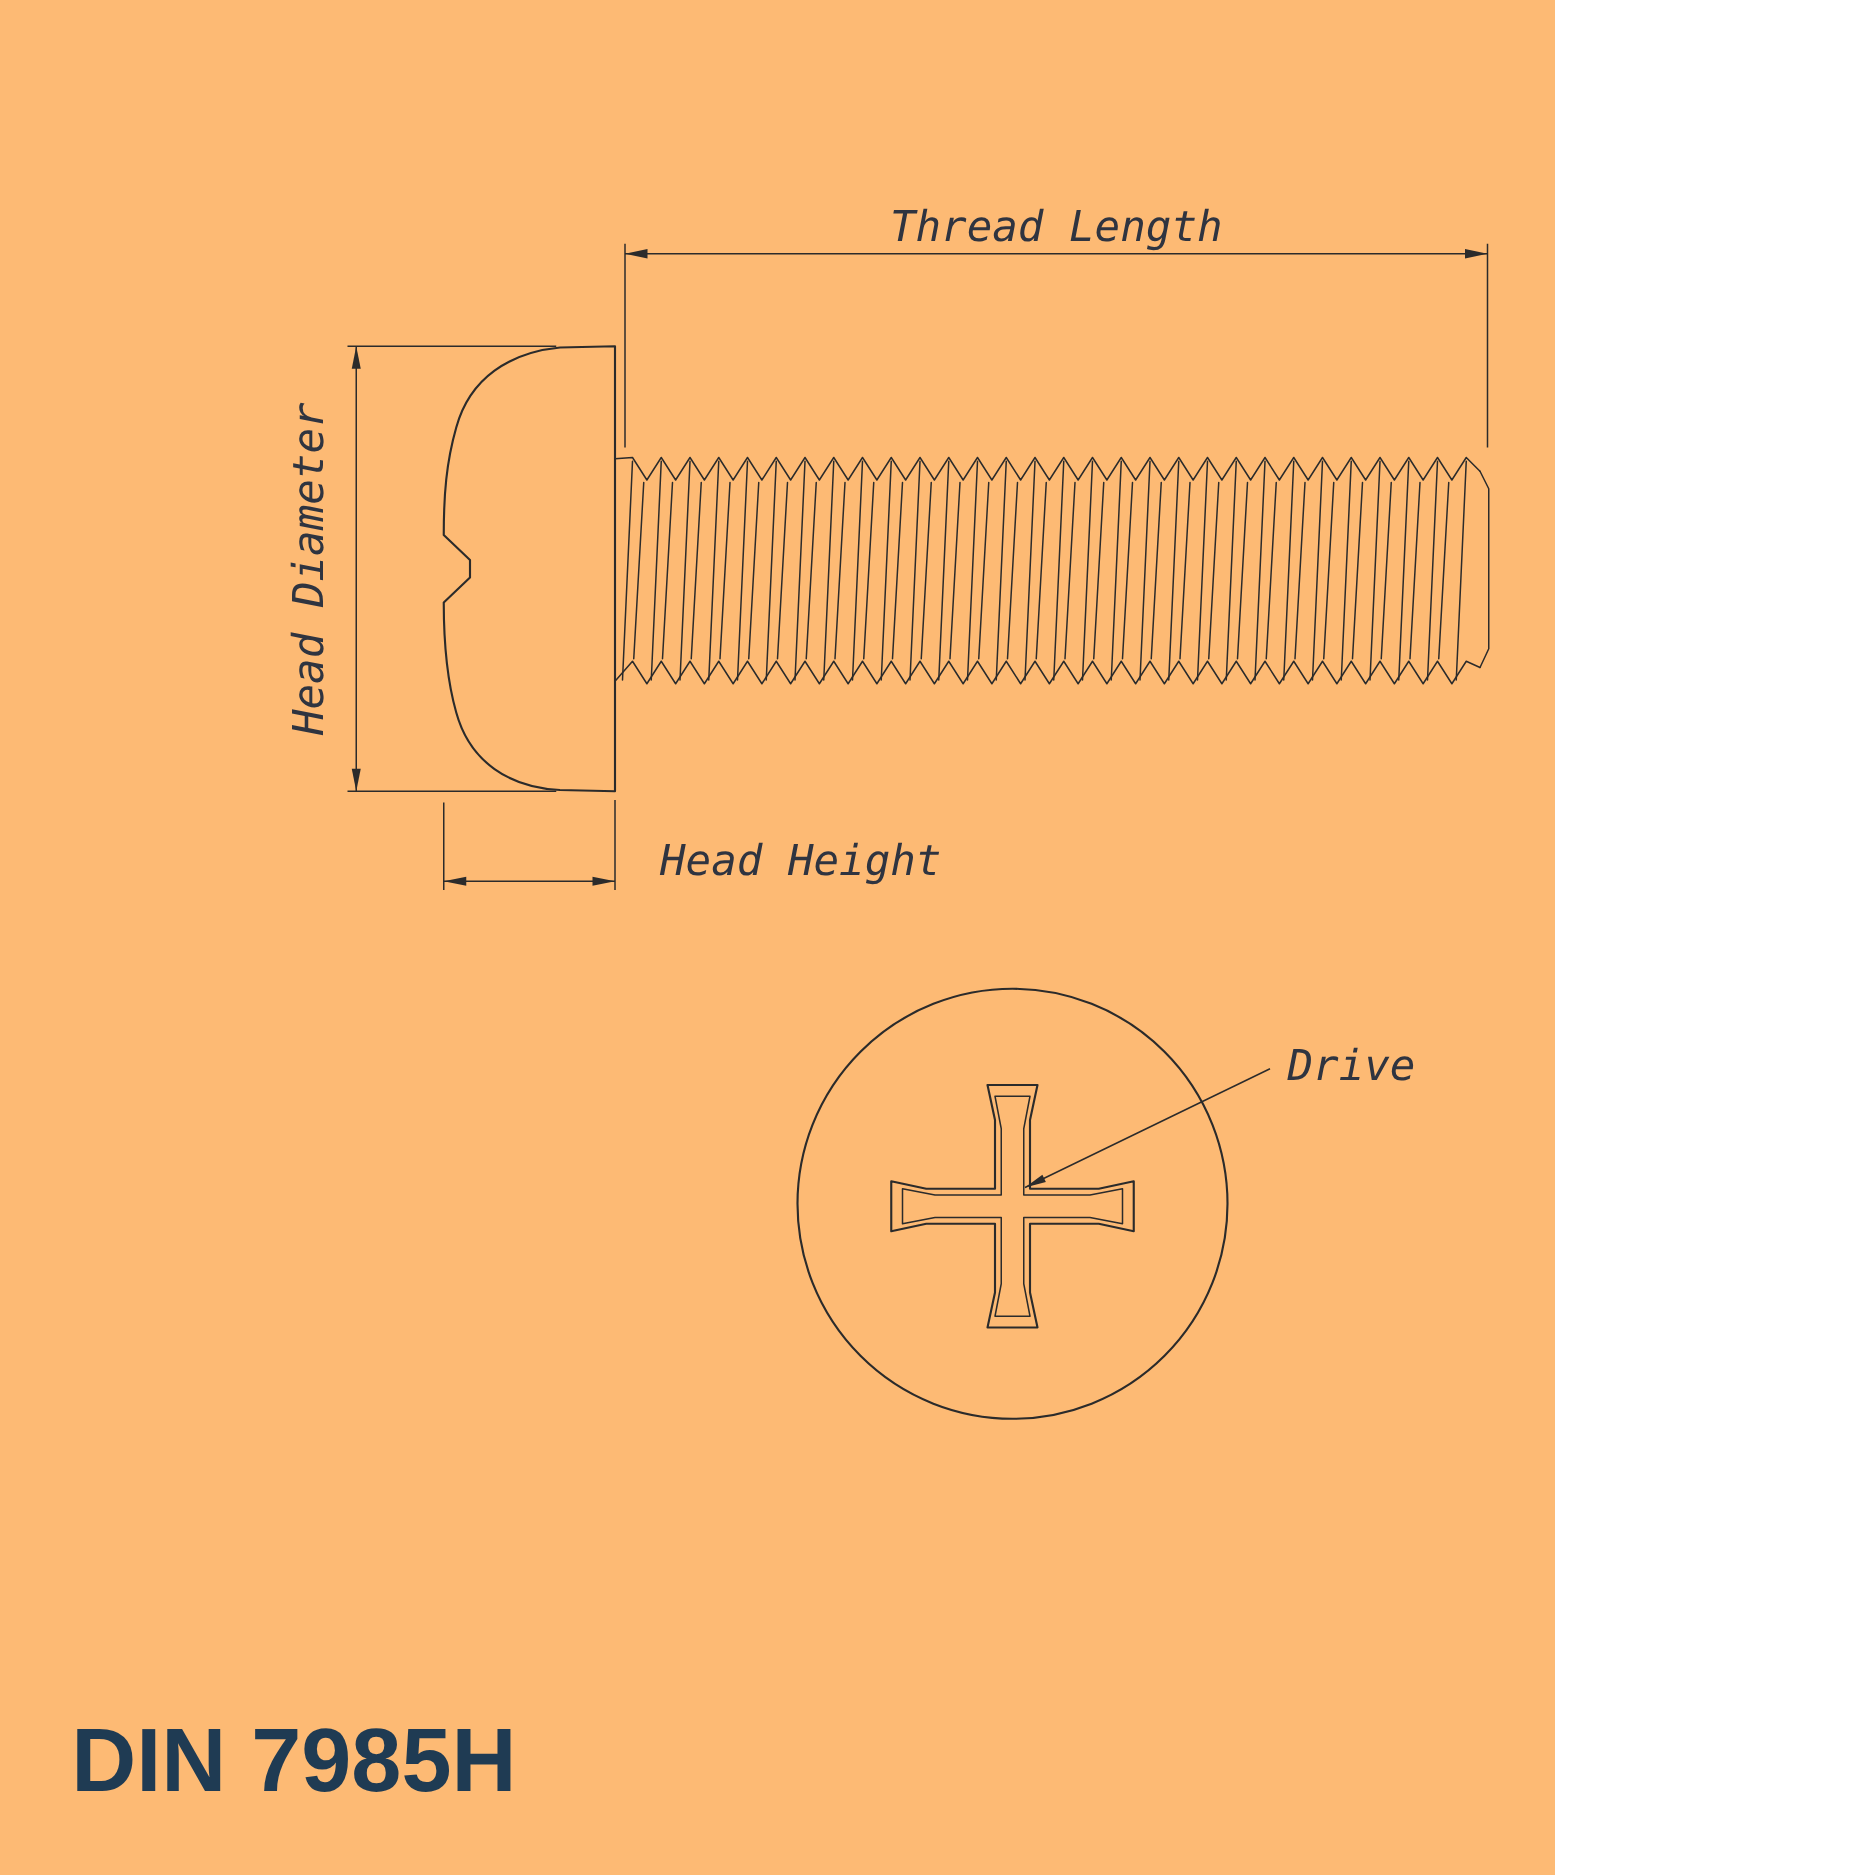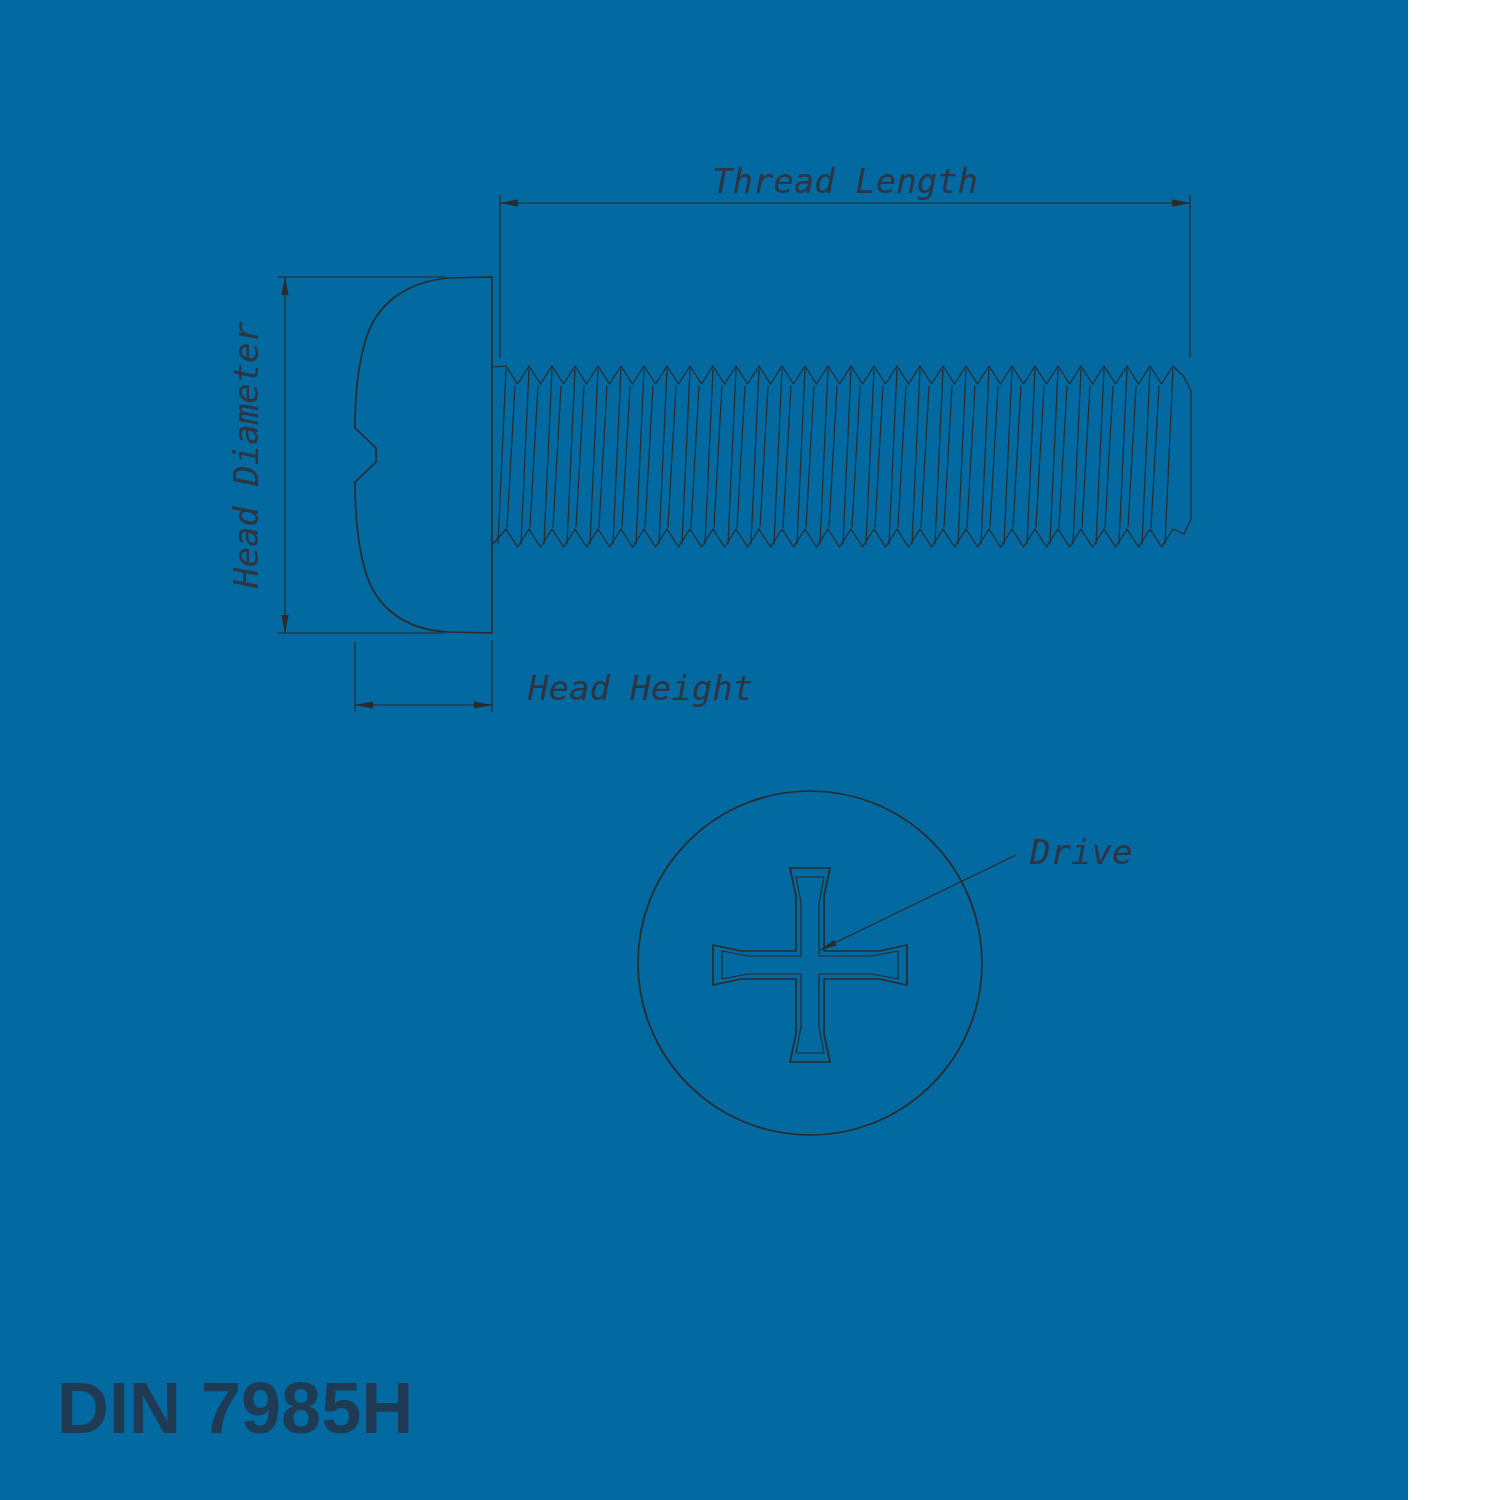--- a/index.html
+++ b/index.html
@@ -1,16 +1,16 @@
 <!DOCTYPE html>
 <html style="--line-color: #2b2b2b; --label-color: #2f3440; --title-color: #1f3b53;"><head>
 <meta charset="utf-8">
 <style>
   html,body{margin:0;padding:0;background:#ffffff;}
-  .stage{width:1408px;height:1500px;position:relative;background:#0369a1;overflow:hidden;}
+  .stage{width:1244px;height:1500px;position:relative;background:#fdba74;overflow:hidden;}
   svg{display:block;}
   .stroke{fill:none;stroke:var(--line-color,#2b2b2b);stroke-width:1.7;stroke-linejoin:round;stroke-linecap:round;}
   .thin{fill:none;stroke:var(--line-color,#2b2b2b);stroke-width:1.2;stroke-linejoin:round;stroke-linecap:round;}
   .dim{fill:none;stroke:var(--line-color,#2b2b2b);stroke-width:1.2;stroke-linecap:butt;}
   .arrow{fill:var(--line-color,#2b2b2b);stroke:none;}
   .dim-label{font-family:"DejaVu Sans Mono",monospace;font-style:italic;font-size:34px;fill:var(--label-color,#2f3440);}
   .title-label{font-family:"Liberation Sans","DejaVu Sans",sans-serif;font-weight:bold;font-size:72px;fill:var(--title-color,#1f3b53);}
 </style>
 </head>
 <body>

